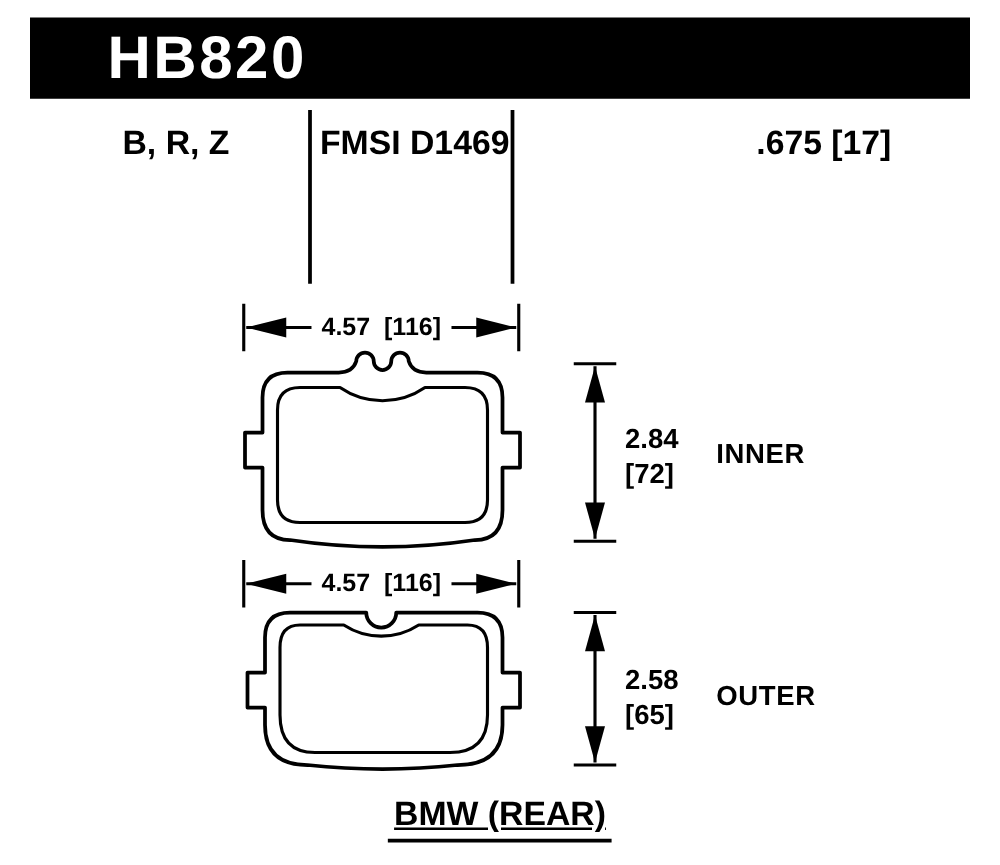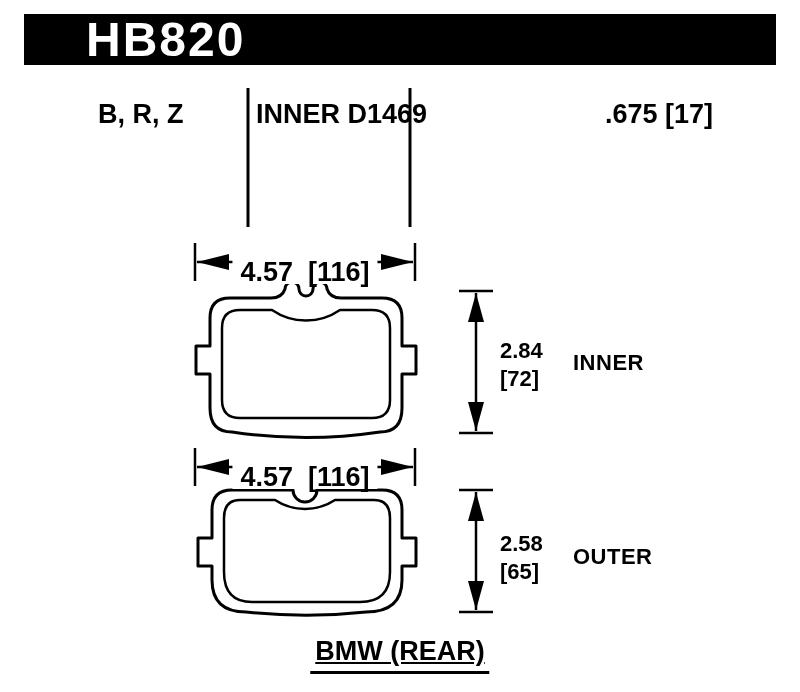--- a/index.html
+++ b/index.html
@@ -1,37 +1,37 @@
 <!DOCTYPE html>
 <html><head>
 <meta charset="utf-8">
 <style>
   html,body{margin:0;padding:0;background:#ffffff;}
   .page{
     position:relative;width:800px;height:692px;background:#ffffff;
     font-family:"Liberation Sans",sans-serif;color:#000;overflow:hidden;
   }
   .header-bar{
-    position:absolute;left:24px;top:14px;width:752px;height:51px;
+    position:absolute;left:24px;top:14px;width:752px;height:65px;
     background:#000;display:flex;align-items:center;
   }
   .part-number{
     color:#fff;font-weight:bold;font-size:48px;line-height:1;
     margin-left:62px;letter-spacing:2px;
   }
   .spec{
     position:absolute;font-weight:bold;font-size:27px;white-space:pre;
   }
   .spec-compounds{left:98px;top:99px;text-align:center;}
   .spec-fmsi{left:256px;top:99px;}
   .spec-thickness{left:605px;top:99px;}
   .linework{position:absolute;left:0;top:0;}
   .dim-text{
-    position:absolute;font-weight:bold;font-size:27px;white-space:pre;
-    background:#ffffff;padding:0 8px;line-height:24px;margin-top:10px;
+    position:absolute;font-weight:bold;font-size:20px;white-space:pre;
+    background:#ffffff;padding:0 8px;line-height:24px;
   }
   .dim-inner-w{left:305px;top:250px;transform:translateX(-50%);}
   .dim-outer-w{left:305px;top:455px;transform:translateX(-50%);}
   .dim-v{
     position:absolute;font-weight:bold;font-size:22px;line-height:24px;white-space:pre;
   }
   .inner-h-in{left:500px;top:339px;}
   .inner-h-mm{left:500px;top:367px;}
   .label-inner{left:573px;top:351px;letter-spacing:.5px;}
   .outer-h-in{left:500px;top:532px;text-align:right;}
@@ -46,21 +46,21 @@
 </head>
 <body>
 
 <div class="page">
 
   <div class="header-bar">
     <span class="part-number">HB820</span>
   </div>
 
   <div class="spec spec-compounds">B, R, Z</div>
-  <div class="spec spec-fmsi">INNER D1469</div>
+  <div class="spec spec-fmsi">FMSI D1469</div>
   <div class="spec spec-thickness">.675 [17]</div>
 
   <svg class="linework" width="800" height="692" viewBox="0 0 800 692">
 
     <g stroke="#000" stroke-width="3" fill="none">
       <line x1="248" y1="88" x2="248" y2="227"></line>
       <line x1="410" y1="88" x2="410" y2="227"></line>
     </g>
 
     <g stroke="#000" stroke-width="2.5" fill="none">

